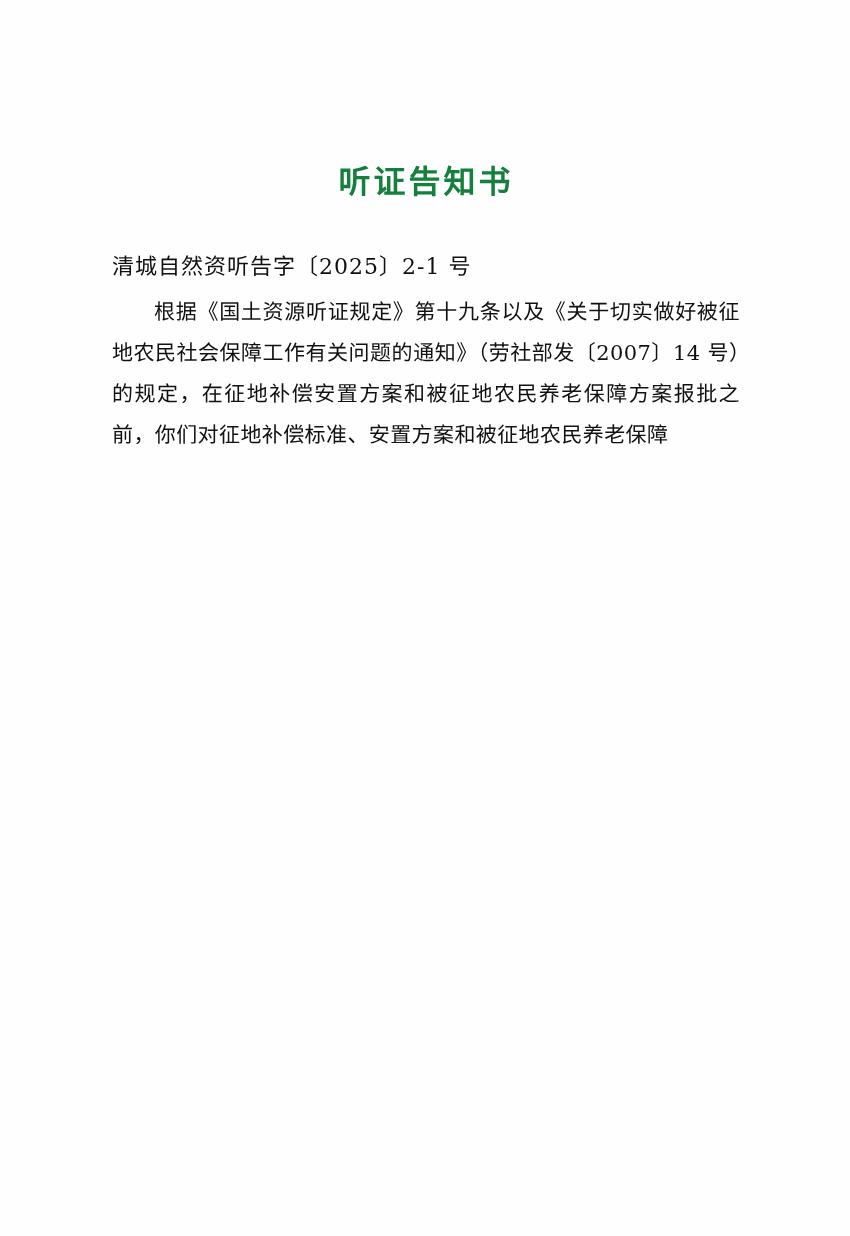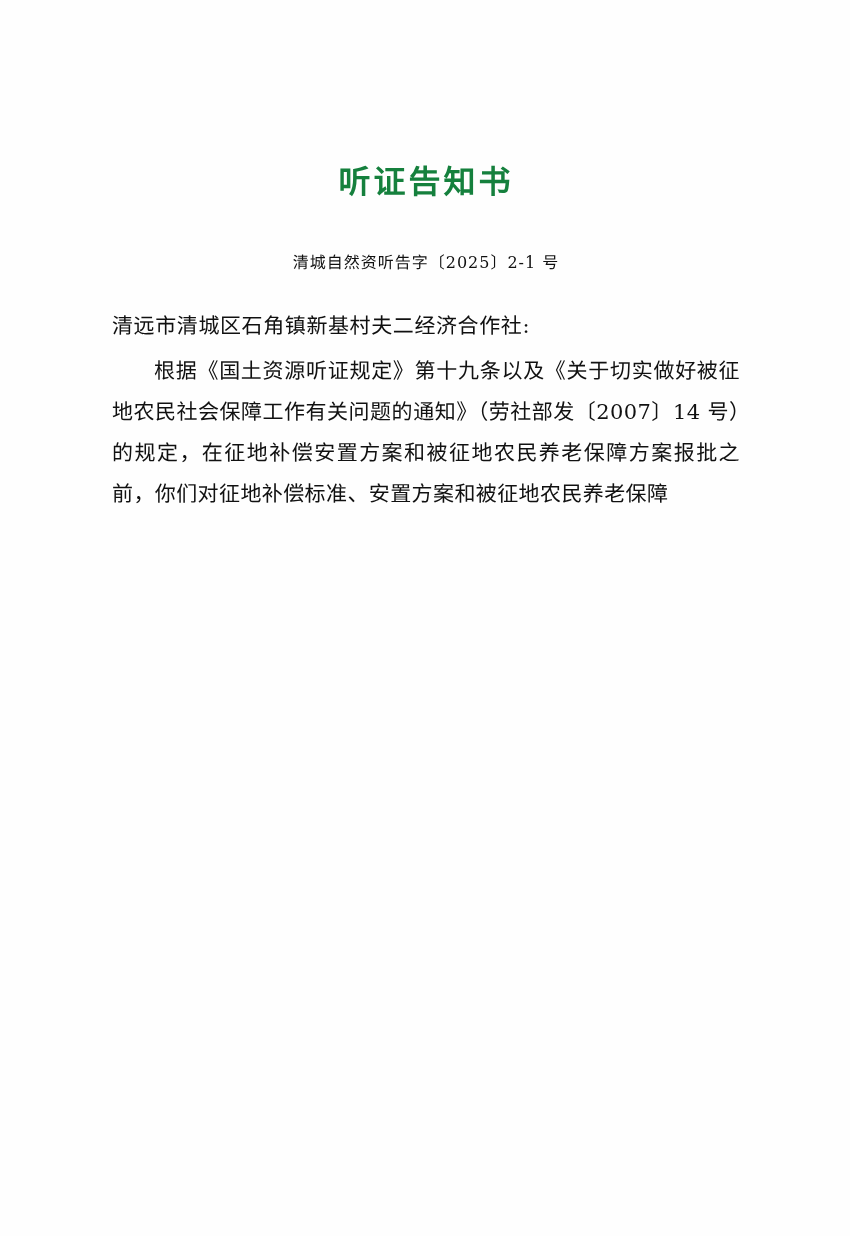--- a/index.html
+++ b/index.html
@@ -44,22 +44,21 @@
     font-size: 32px;
     letter-spacing: 3px;
     color: #15803d;
     line-height: 1.2;
   }
 
   
   .doc-number {
     margin: 0;
     padding-top: 52px;
-    text-align: center;
-    font-size: 16px;
+    font-size: 22px;
     letter-spacing: 1px;
     color: #101010;
     line-height: 1.3;
   }
 
   
   .recipient {
     margin: 0;
     padding-top: 38px;
     font-size: 21px;
@@ -94,20 +93,19 @@
 
 <div class="page">
   <div class="paper-tint"></div>
 
   <div class="content">
 
     <h1 class="doc-title">听证告知书</h1>
 
     <p class="doc-number">清城自然资听告字〔2025〕2-1 号</p>
 
-    <p class="recipient">清远市清城区石角镇新基村夫二经济合作社:</p>
 
 
 
     <p class="body-para">根据《国土资源听证规定》第十九条以及《关于切实做好被征地农民社会保障工作有关问题的通知》（劳社部发〔2007〕14 号）的规定，在征地补偿安置方案和被征地农民养老保障方案报批之前，你们对征地补偿标准、安置方案和被征地农民养老保障</p>
 
   </div>
 </div>
 
 </body></html>

